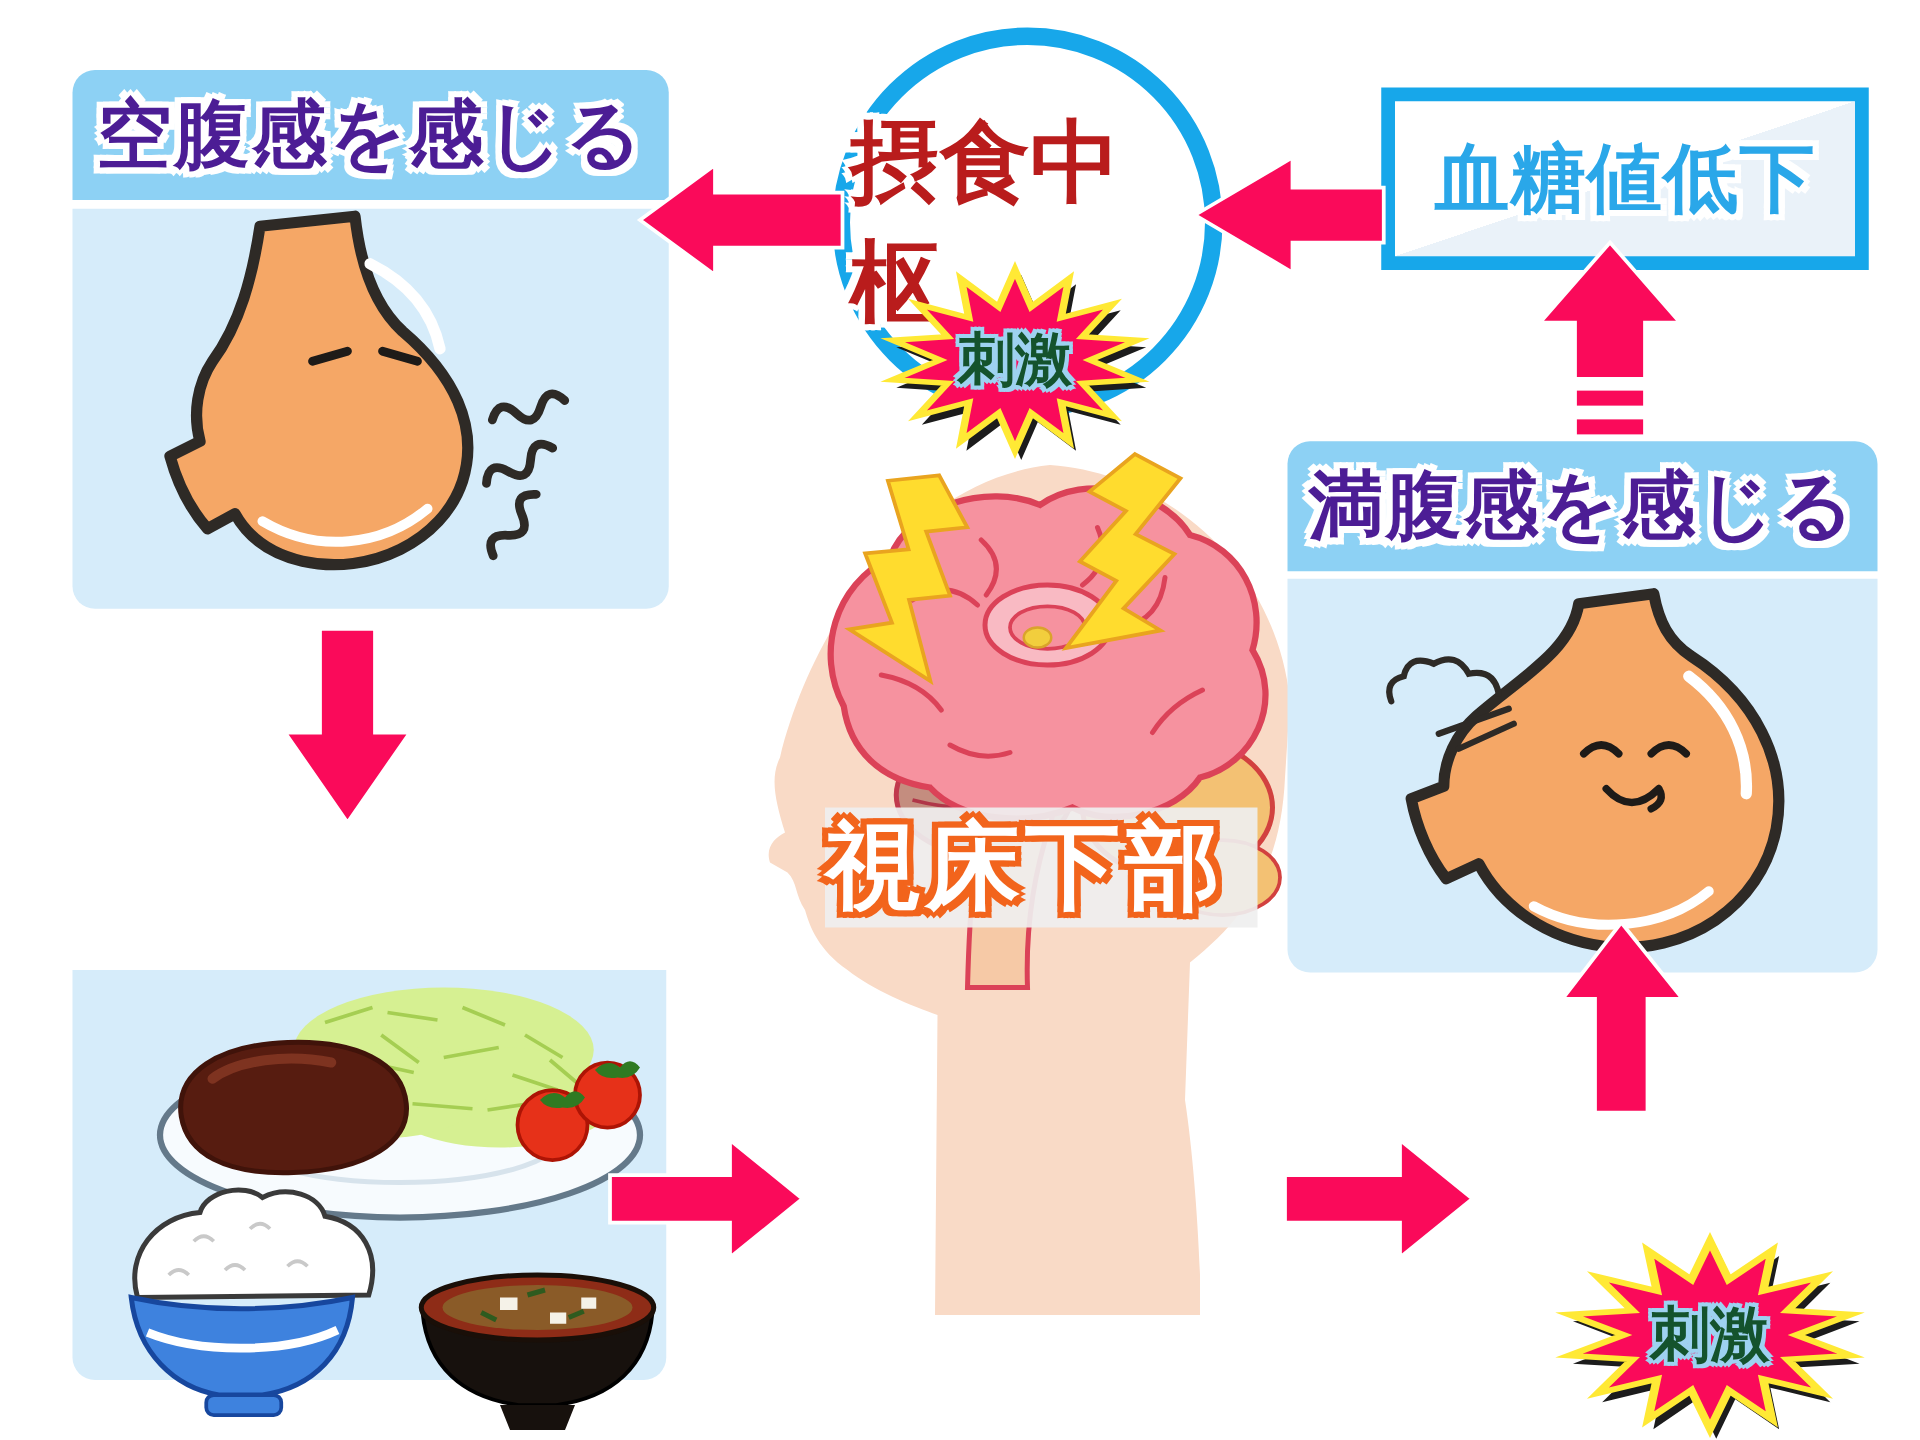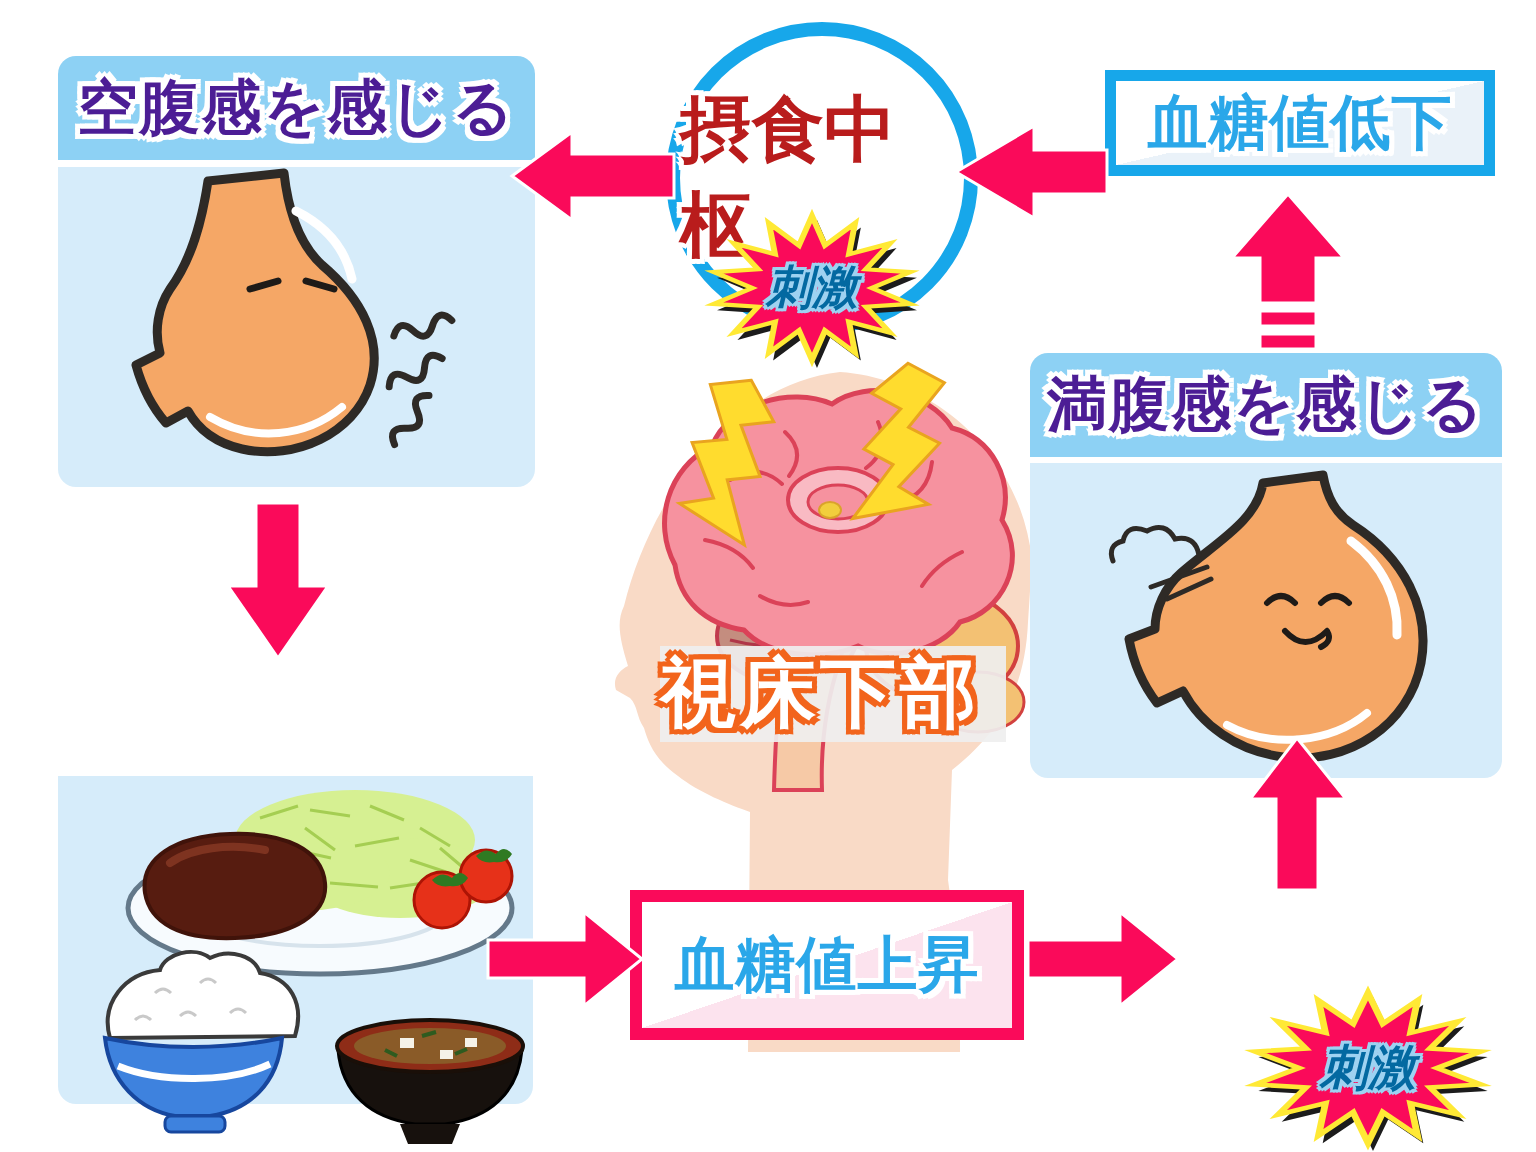--- a/index.html
+++ b/index.html
@@ -31,21 +31,21 @@
   .statebox{box-sizing:border-box;display:flex;align-items:center;justify-content:center;
             color:#2AA7E9;font-size:60px;letter-spacing:1px;z-index:25;}
   .box-blue{border:11px solid #17A7EA;background:linear-gradient(to bottom right,#ffffff 50%,#EAF2F9 50%);}
   .box-pink{border:12px solid #FA0A5A;background:linear-gradient(to bottom right,#ffffff 50%,#FCE3EE 50%);}
 
   
   .hypo{background:rgba(239,239,239,0.92);color:#ffffff;font-size:76px;letter-spacing:4px;
         display:flex;align-items:center;z-index:22;}
 
   
-  .stim{color:#0369a1;display:flex;align-items:center;justify-content:center;z-index:50;font-style:italic;}
+  .stim{color:#14532d;display:flex;align-items:center;justify-content:center;z-index:50;}
 
   .overlay{z-index:40;pointer-events:none;}
   .illus{z-index:15;}
   .under{z-index:5;}
 </style>
 </head>
 <body>
 
 <div class="canvas">
 
@@ -151,25 +151,22 @@
         <path d="M168,92 q-4,-20 -24,-16 q-10,-18 -28,-8 q-20,-8 -24,10 q-16,4 -10,20"></path>
         <path d="M176,104 L120,124 M180,116 L136,136"></path>
       </g>
     </svg>
   </div>
 
   <div class="abs hypo ow-orange" style="left:660px;top:646px;width:346px;height:96px;">
     <span>視床下部</span>
   </div>
 
-  <div class="abs statebox box-blue ow-white" style="left:1105px;top:70px;width:390px;height:106px;">
+  <div class="abs statebox box-blue ow-white" style="left:1105px;top:70px;width:390px;height:146px;">
     <span>血糖値低下</span>
-  </div>
-  <div class="abs statebox box-pink ow-white" style="left:630px;top:890px;width:394px;height:150px;">
-    <span>血糖値上昇</span>
   </div>
 
   <div class="abs circle ow-white" style="left:666px;top:22px;width:312px;height:312px;">
     <span>摂食中枢</span>
   </div>
 
   <svg class="abs overlay" style="left:0;top:0;" width="1536" height="1152" viewBox="0 0 1536 1152">
     <defs>
       <polygon id="star" points="0,-100 13,-59 43,-90 37,-47 78,-62 54,-26 98,-22 60,0 98,22 54,26 78,62 37,47 43,90 13,59 0,100 -13,59 -43,90 -37,47 -78,62 -54,26 -98,22 -60,0 -98,-22 -54,-26 -78,-62 -37,-47 -43,-90 -13,-59"></polygon>
     </defs>

